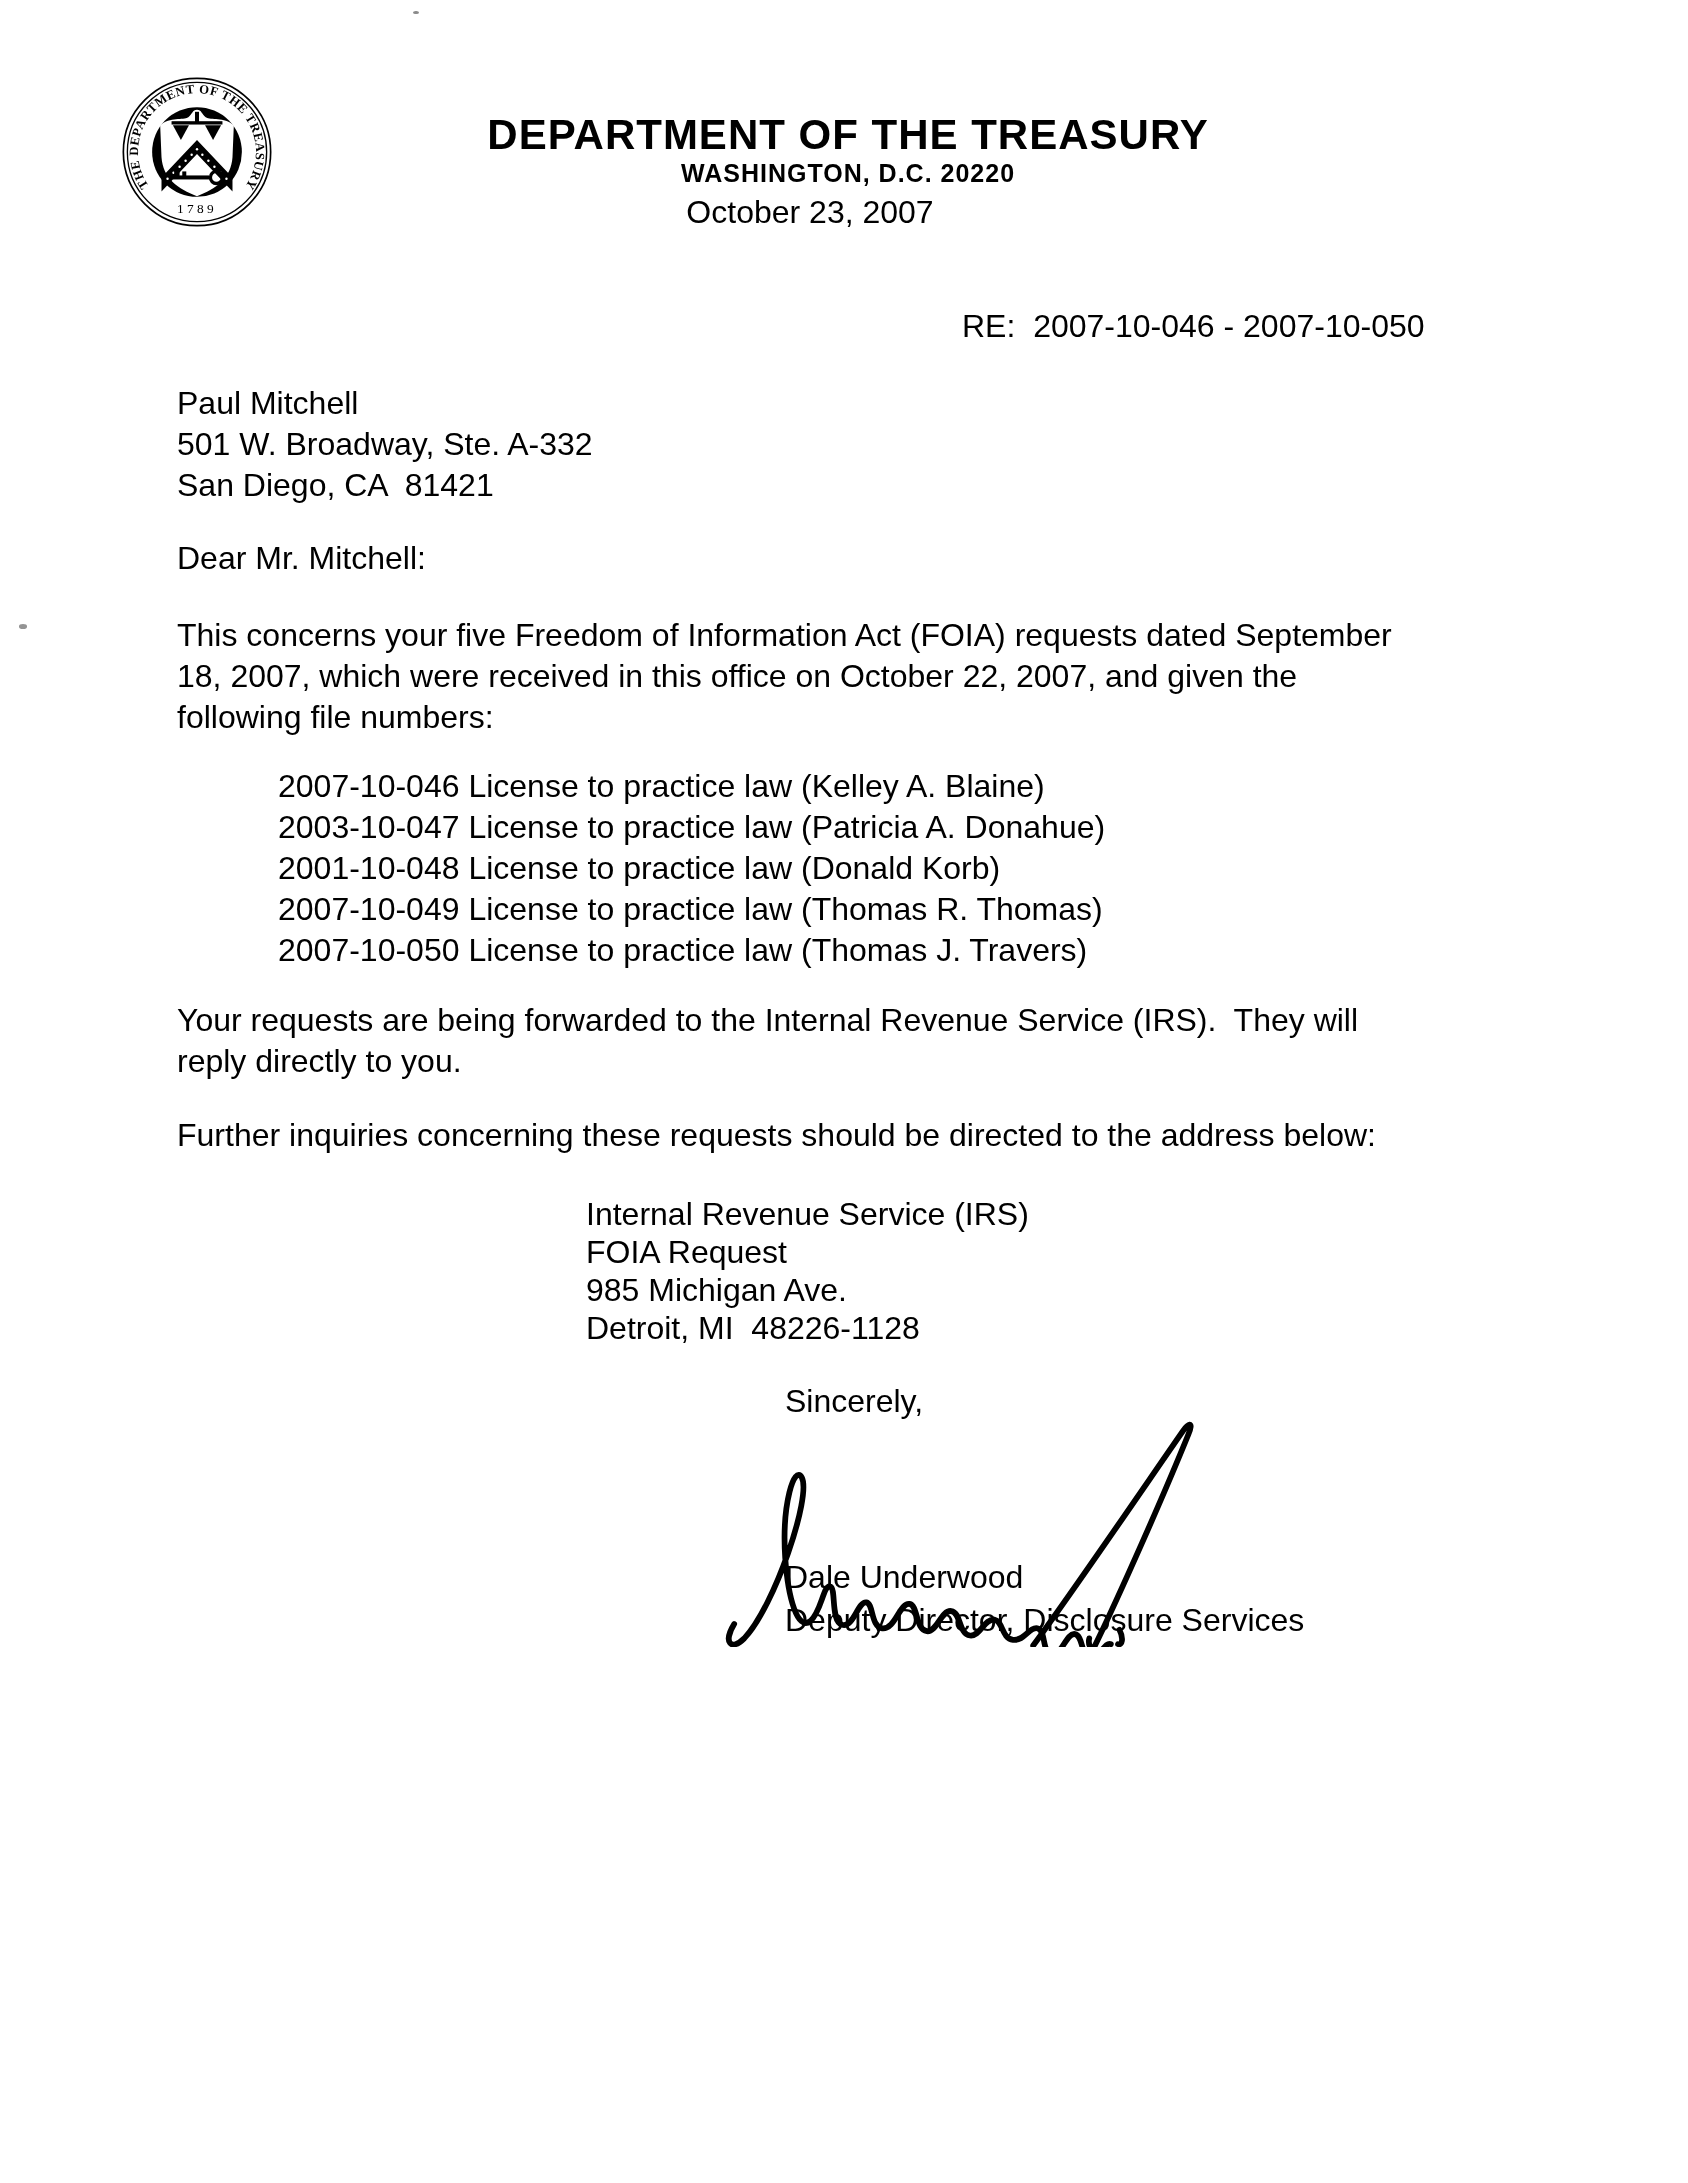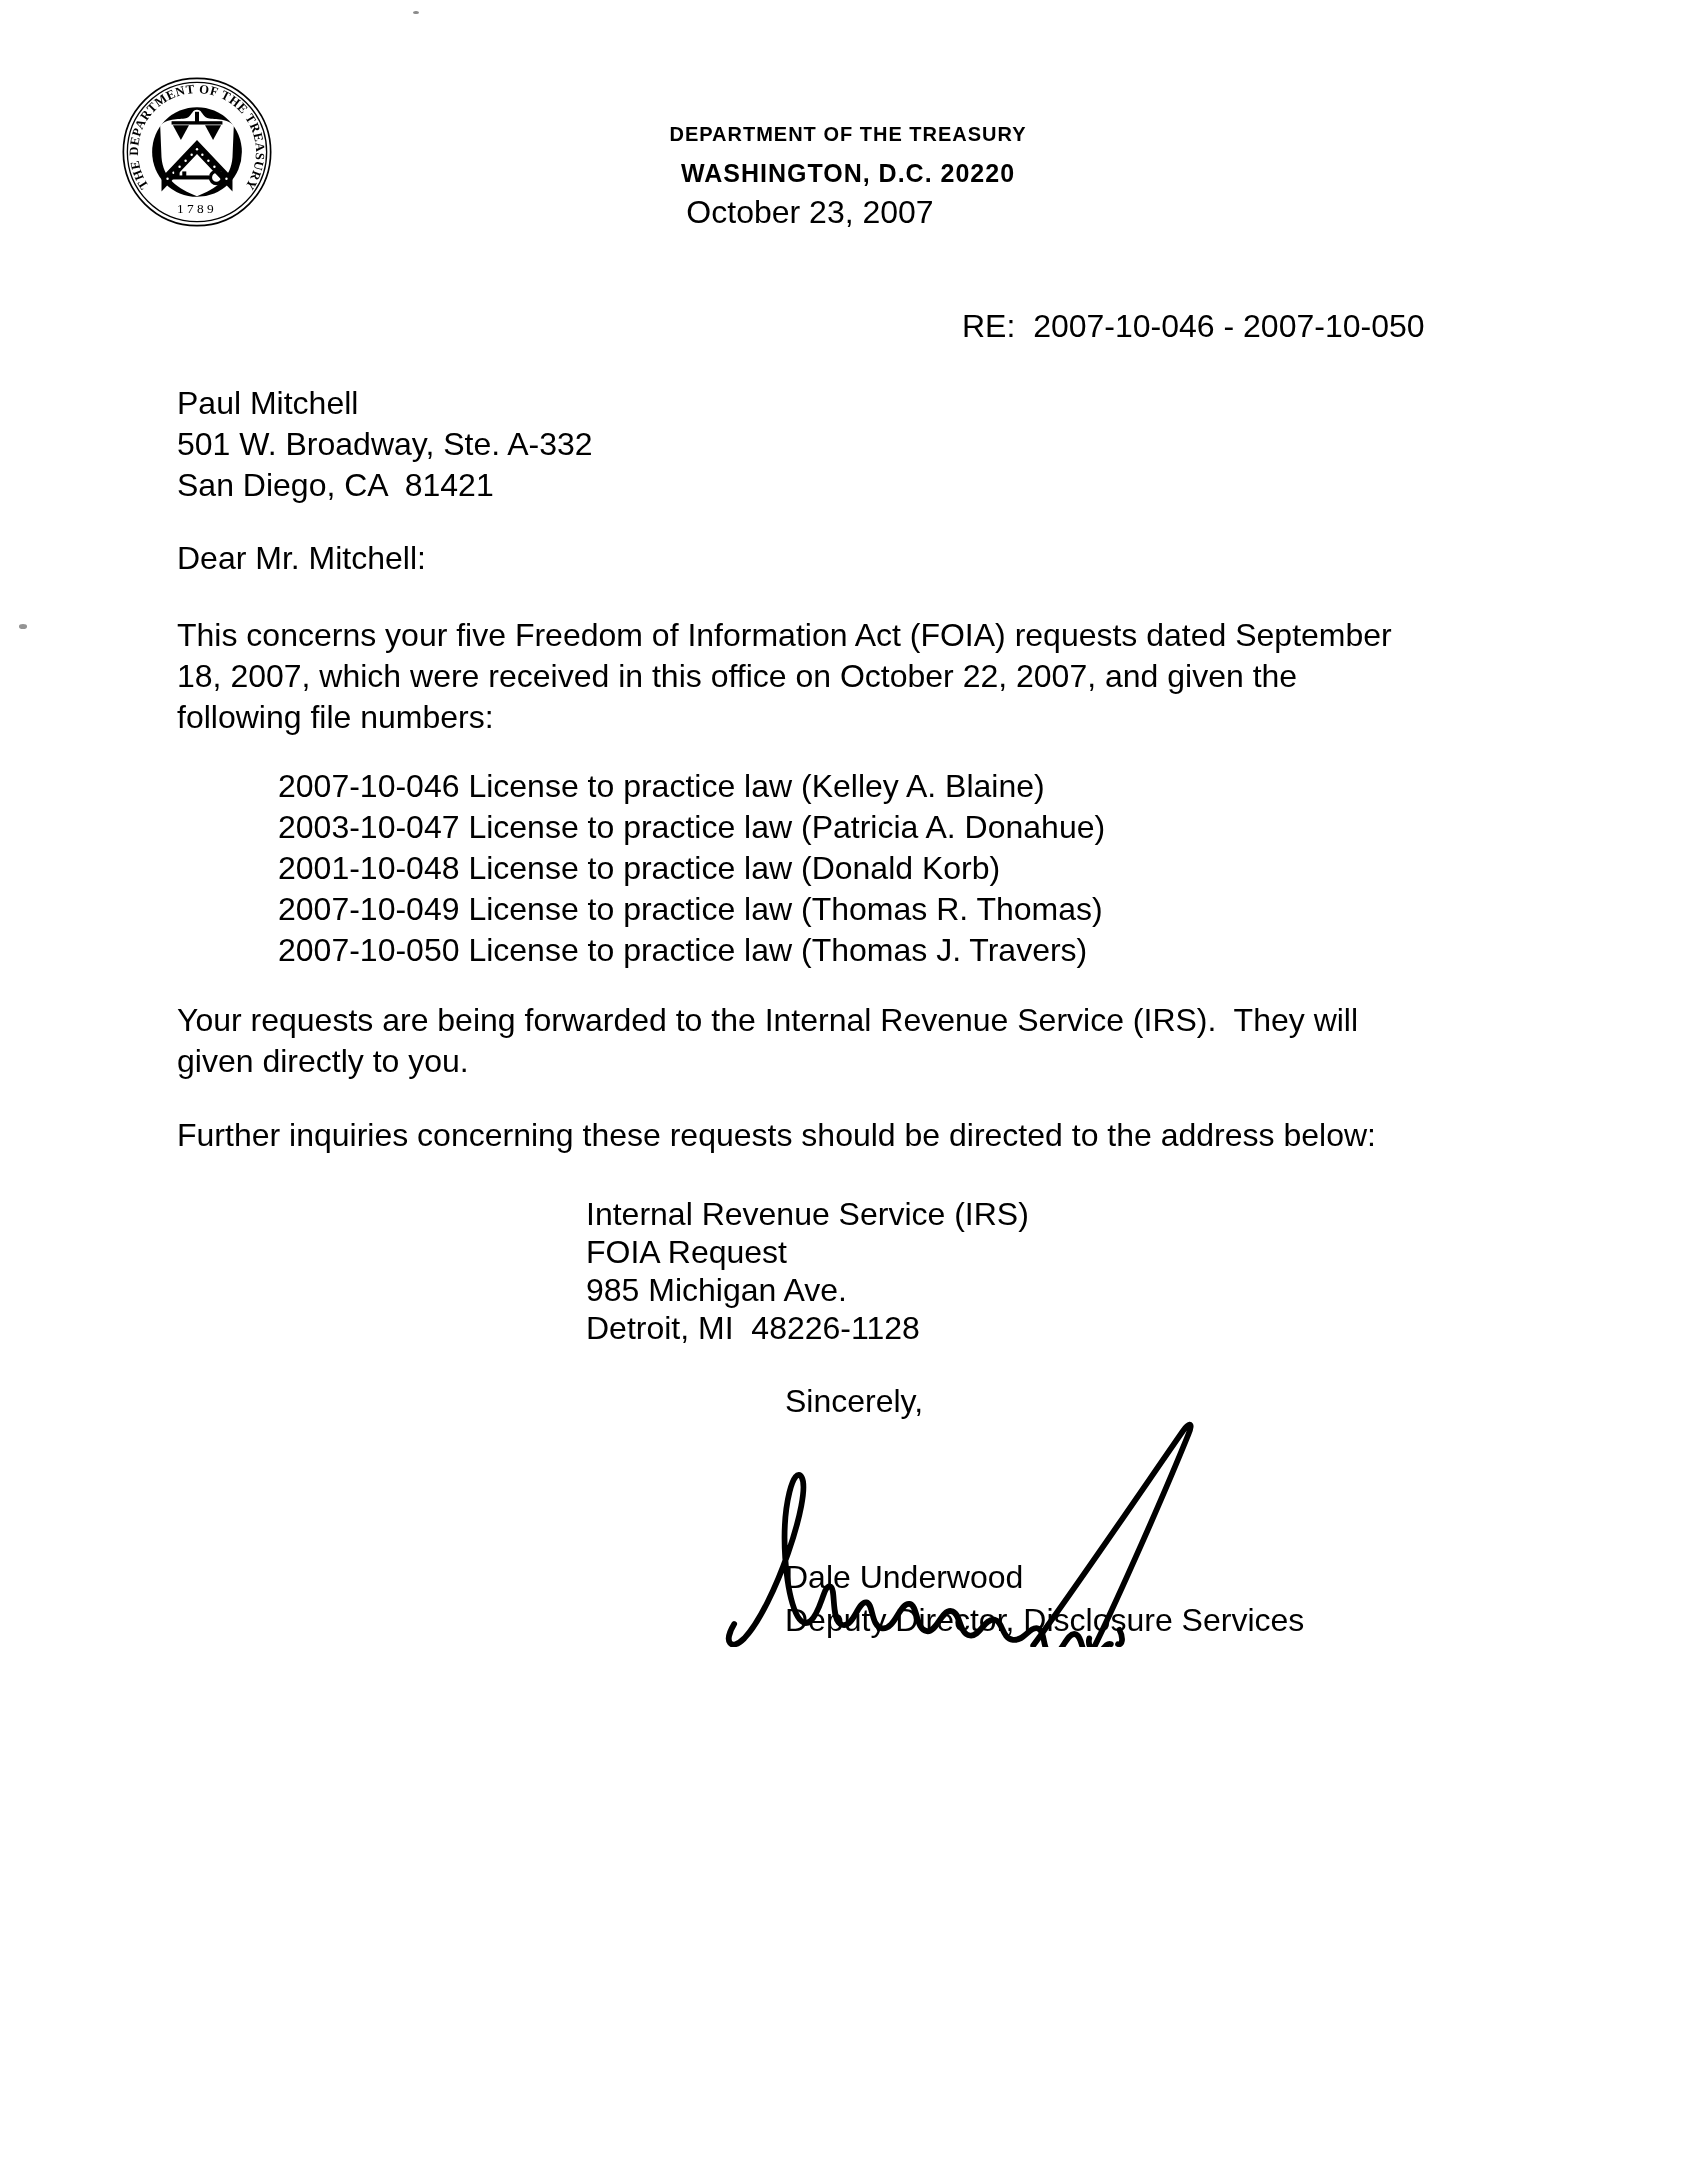--- a/index.html
+++ b/index.html
@@ -8,21 +8,21 @@
     width:1689px;height:2183px;
     background:#ffffff;
     color:#000000;
     font-family:"Liberation Sans","DejaVu Sans",sans-serif;
     font-size:32px;
     overflow:hidden;
   }
   .abs{position:absolute;}
   .t{white-space:pre;line-height:41px;}
   .header-line{left:371px;width:954px;text-align:center;}
-  .agency{top:114px;font-weight:bold;font-size:20px;letter-spacing:1px;}
+  .agency{top:114px;font-weight:bold;font-size:42px;letter-spacing:1px;}
   .addr{top:153px;font-weight:bold;font-size:25px;letter-spacing:1px;}
   .date{top:192px;transform:translateX(-38px);}
   .re{top:306px;left:962px;}
   .recipient{top:383px;left:177px;}
   .salutation{top:538px;left:177px;}
   .p1{top:615px;left:177px;}
   .filelist{top:766px;left:278px;}
   .p2{top:1000px;left:177px;}
   .p3{top:1115px;left:177px;}
   .fwd{top:1195px;left:586px;}
@@ -109,21 +109,21 @@
   <div class="abs filelist">
     <div class="t">2007-10-046 License to practice law (Kelley A. Blaine)</div>
     <div class="t">2003-10-047 License to practice law (Patricia A. Donahue)</div>
     <div class="t">2001-10-048 License to practice law (Donald Korb)</div>
     <div class="t">2007-10-049 License to practice law (Thomas R. Thomas)</div>
     <div class="t">2007-10-050 License to practice law (Thomas J. Travers)</div>
   </div>
 
   <div class="abs p2">
     <div class="t">Your requests are being forwarded to the Internal Revenue Service (IRS).  They will</div>
-    <div class="t">given directly to you.</div>
+    <div class="t">reply directly to you.</div>
   </div>
 
   <div class="abs p3">
     <div class="t">Further inquiries concerning these requests should be directed to the address below:</div>
   </div>
 
   <div class="abs fwd">
     <div class="t">Internal Revenue Service (IRS)</div>
     <div class="t">FOIA Request</div>
     <div class="t">985 Michigan Ave.</div>

